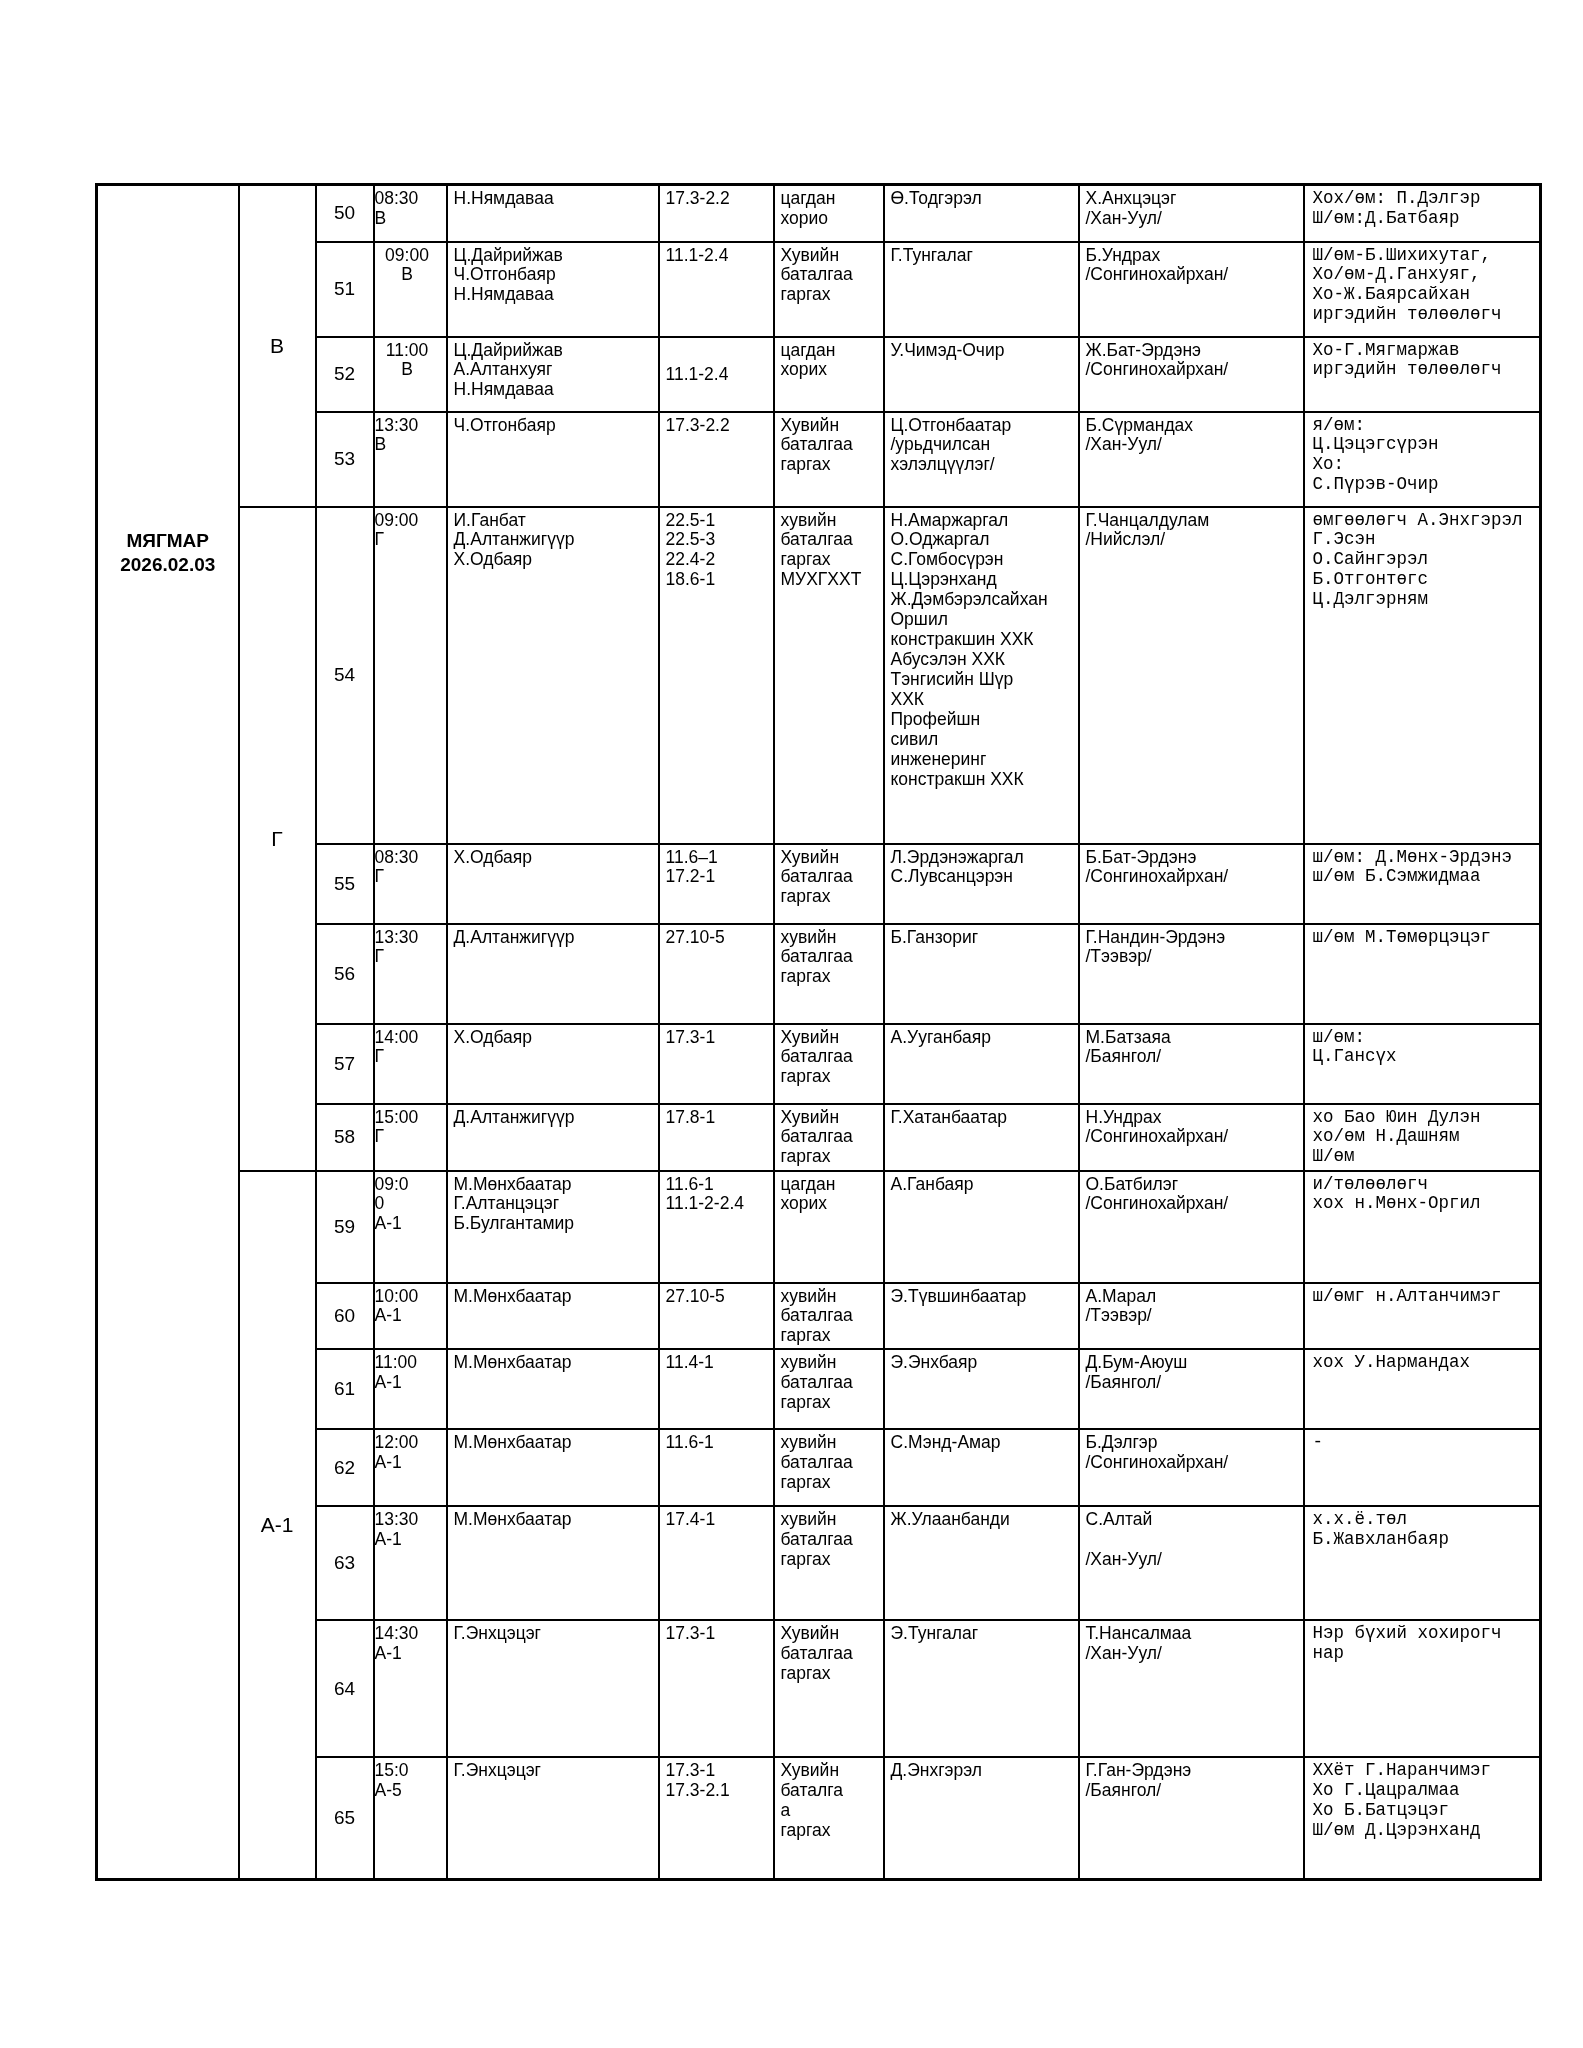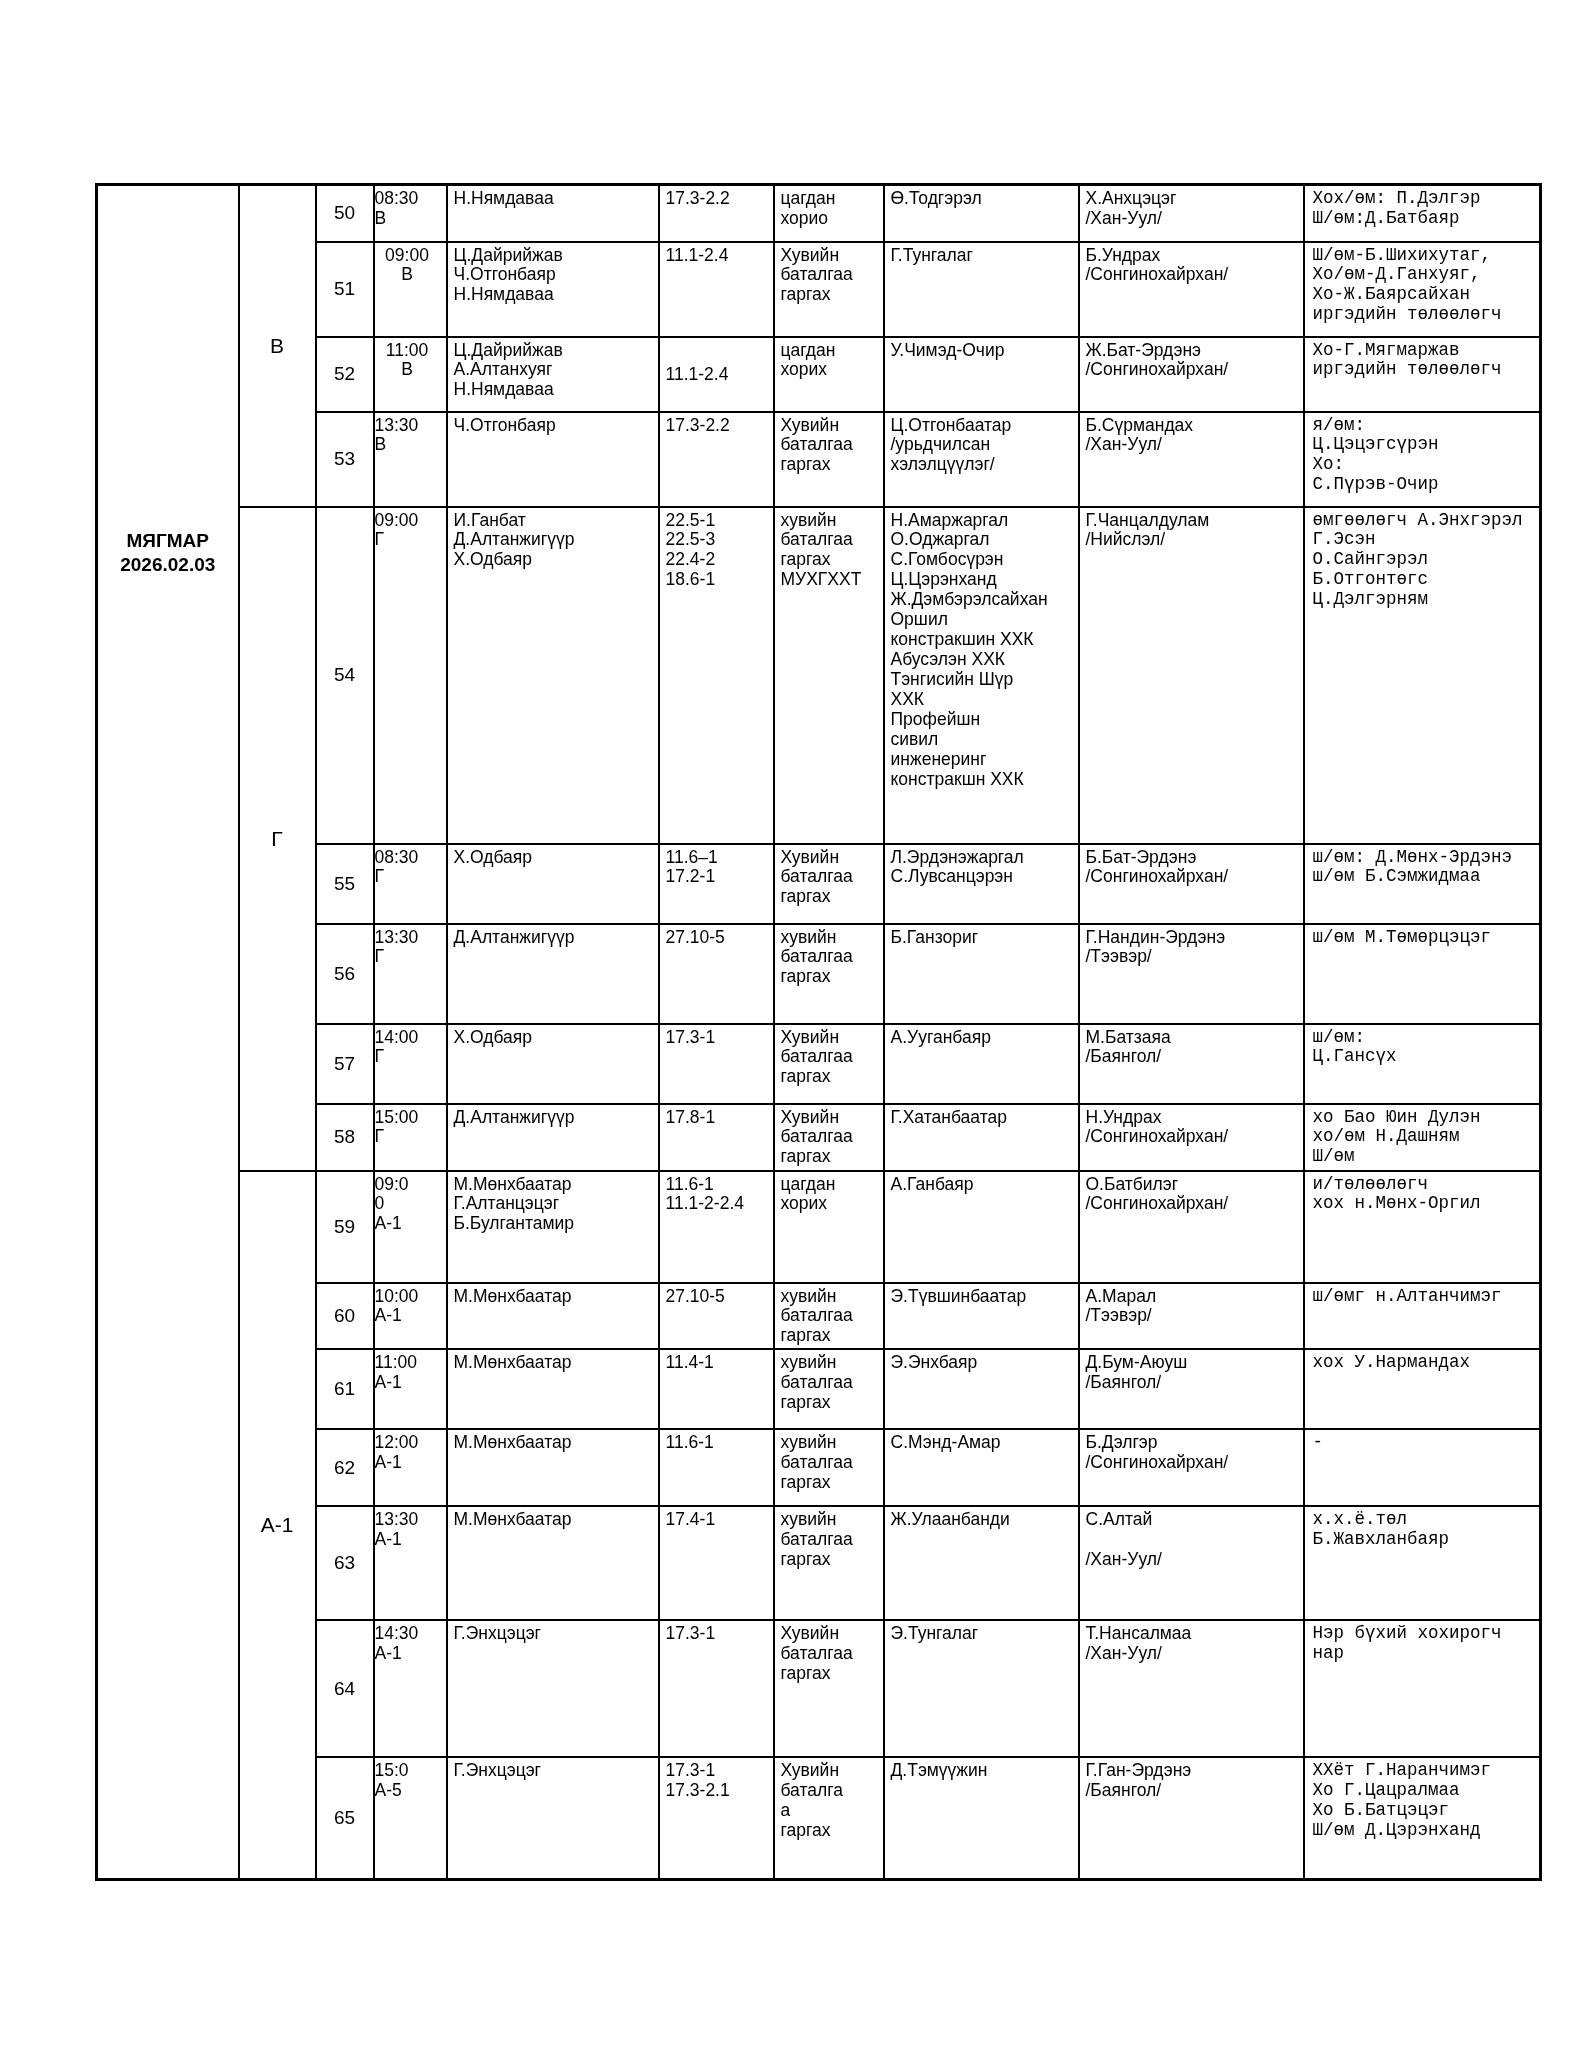--- a/index.html
+++ b/index.html
@@ -317,21 +317,21 @@
         <td class="num">65</td>
         <td class="time">15:0
 А-5</td>
         <td>Г.Энхцэцэг</td>
         <td class="codes">17.3-1
 17.3-2.1</td>
         <td>Хувийн
 баталга
 а
 гаргах</td>
-        <td>Д.Тэмүүжин</td>
+        <td>Д.Энхгэрэл</td>
         <td>Г.Ган-Эрдэнэ
 /Баянгол/</td>
         <td class="notes">ХХёт Г.Наранчимэг
 Хо Г.Цацралмаа
 Хо Б.Батцэцэг
 Ш/өм Д.Цэрэнханд</td>
       </tr>
     </tbody>
   </table>
 </div>

